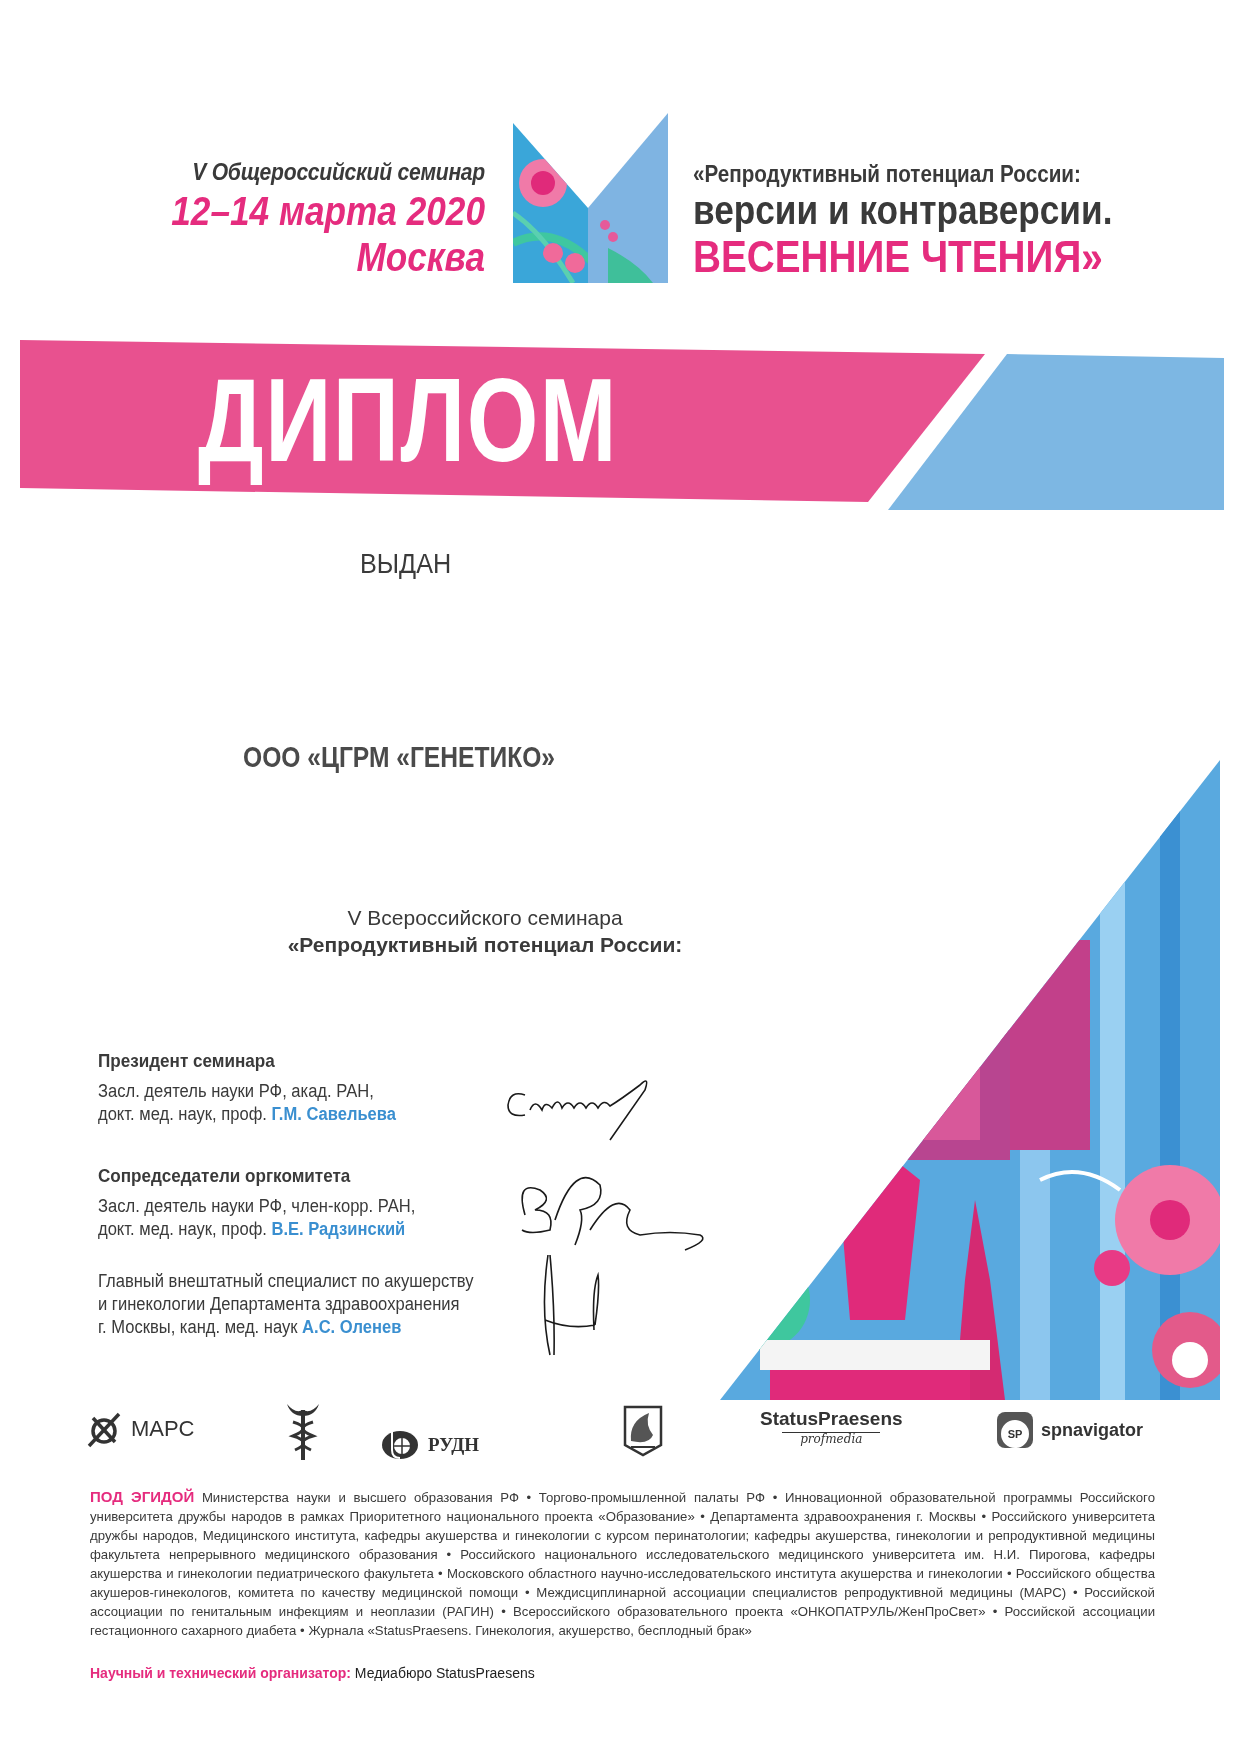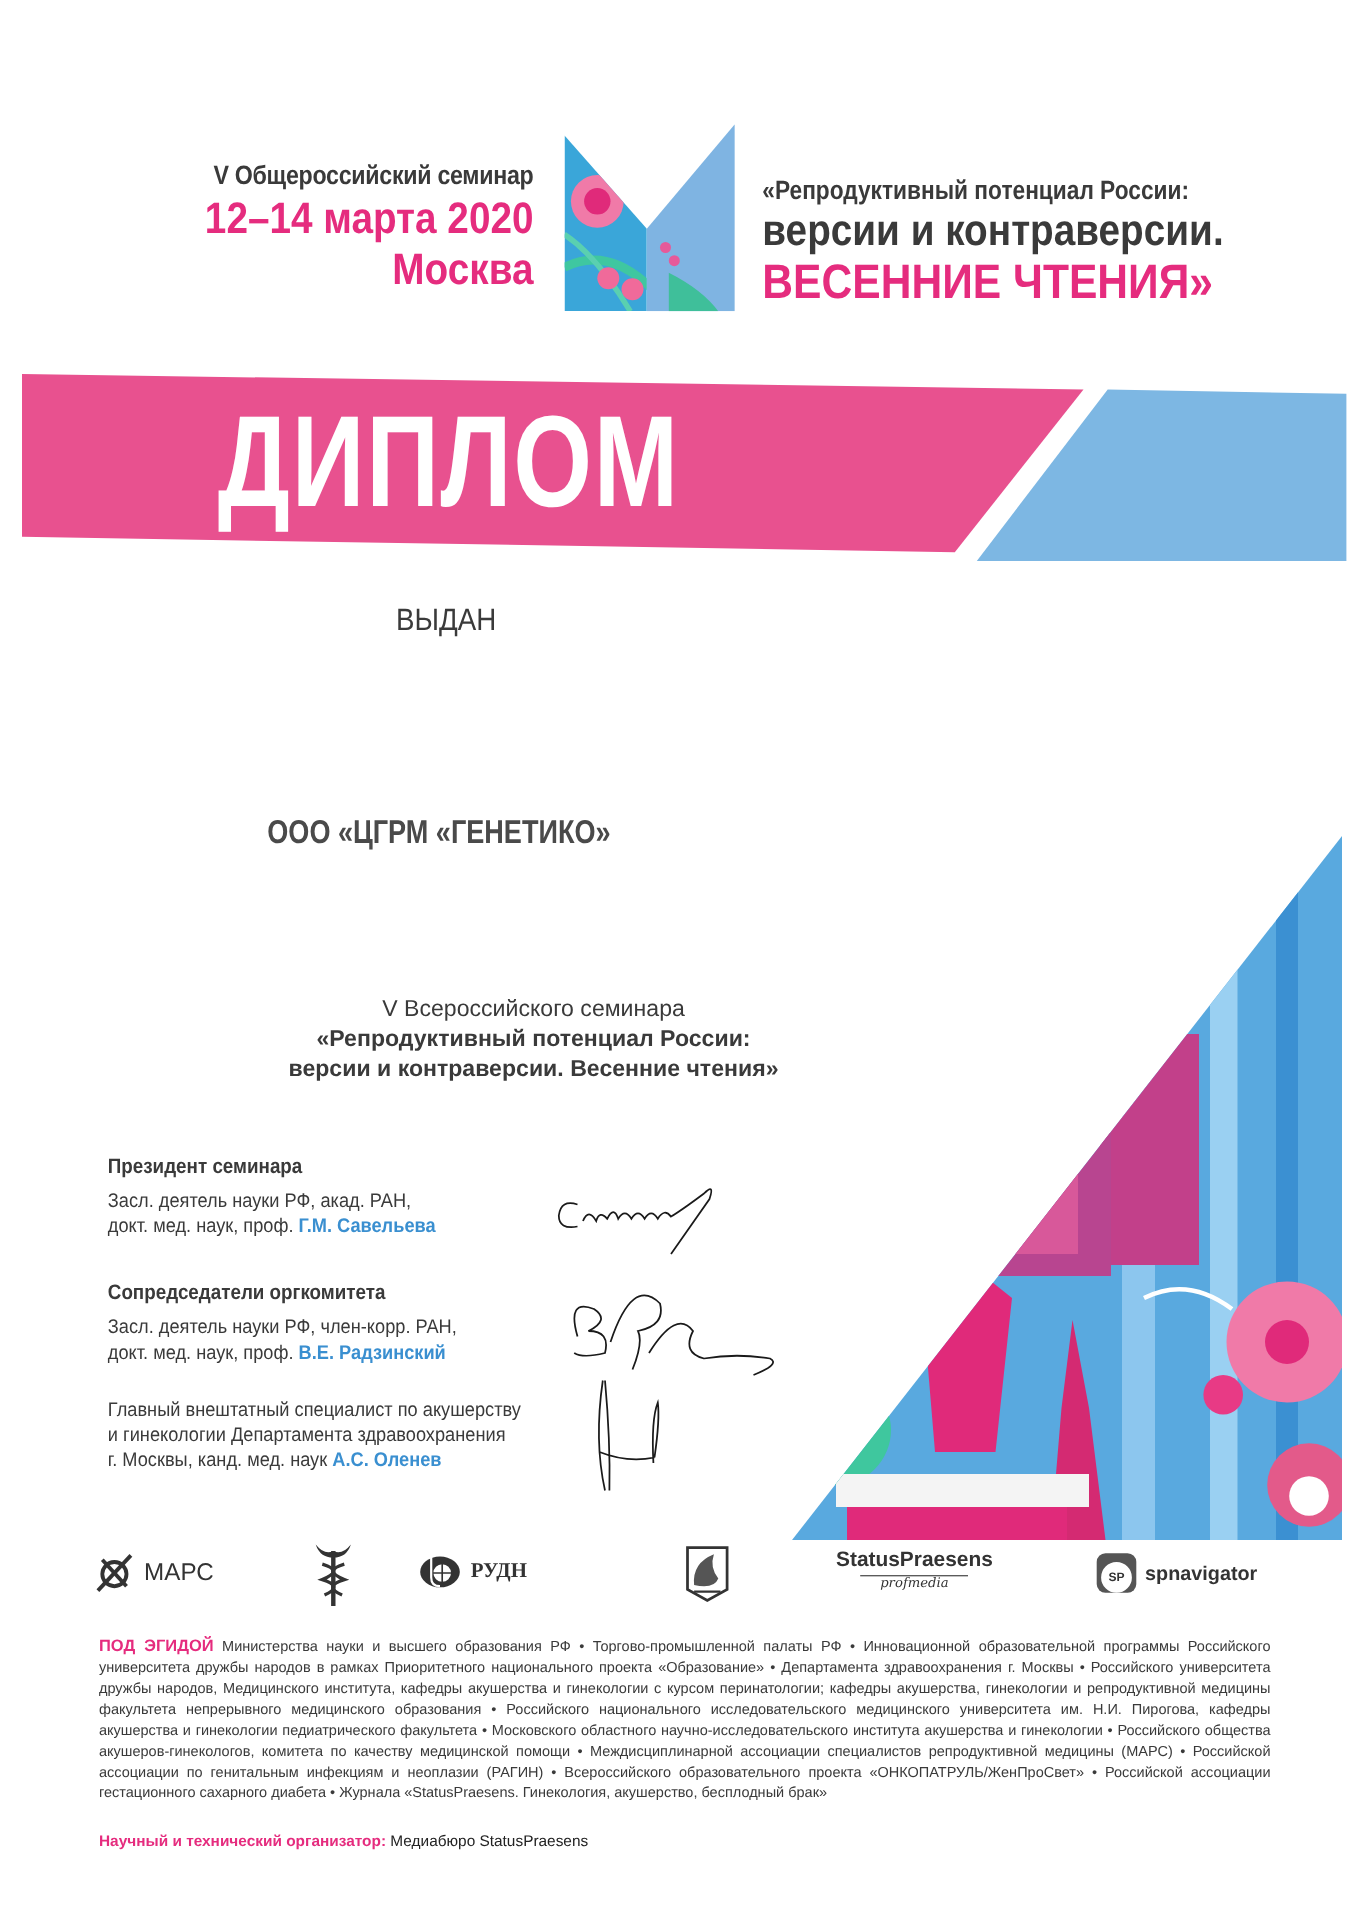--- a/index.html
+++ b/index.html
@@ -1,20 +1,20 @@
 <!DOCTYPE html>
 <html><head>
 <meta charset="utf-8">
 <style>
   html, body { margin: 0; padding: 0; background: #ffffff; }
   body { width: 1240px; height: 1754px; position: relative; overflow: hidden; font-family: "Liberation Sans", sans-serif; color: #333; }
   .abs { position: absolute; }
 
   
-  .hdr-left { left: 100px; top: 146px; width: 385px; text-align: right; }
+  .hdr-left { left: 100px; top: 158px; width: 385px; text-align: right; font-style: italic; }
   .hdr-left .l1 { font-family: "Liberation Sans", sans-serif; font-weight: bold; font-size: 24px; color: #3a3a3a; letter-spacing: -0.3px; transform: scaleX(0.88); transform-origin: right center; white-space: nowrap; }
   .hdr-left .l2 { font-weight: bold; font-size: 40px; color: #e52c7e; line-height: 46px; transform: scaleX(0.88); transform-origin: right center; white-space: nowrap; margin-top: 2px; }
   .hdr-left .l3 { font-weight: bold; font-size: 40px; color: #e52c7e; line-height: 46px; transform: scaleX(0.88); transform-origin: right center; white-space: nowrap; }
 
   .hdr-right { left: 693px; top: 160px; width: 470px; }
   .hdr-right .r1 { font-weight: bold; font-size: 24px; color: #3a3a3a; transform: scaleX(0.86); transform-origin: left center; white-space: nowrap; }
   .hdr-right .r2 { font-weight: bold; font-size: 40px; color: #3a3a3a; line-height: 44px; transform: scaleX(0.88); transform-origin: left center; white-space: nowrap; }
   .hdr-right .r3 { font-weight: bold; font-size: 44px; color: #e52c7e; line-height: 50px; transform: scaleX(0.88); transform-origin: left center; white-space: nowrap; }
 
   .logo-mark { left: 513px; top: 113px; width: 155px; height: 170px; }
@@ -93,21 +93,20 @@
   <polygon points="1007,14 1224,18 1224,176 888,170" fill="#7db7e3"></polygon>
 </svg>
 <div class="abs band-title">ДИПЛОМ</div>
 
 <div class="abs issued">ВЫДАН</div>
 <div class="abs recipient">ООО «ЦГРМ «ГЕНЕТИКО»</div>
 
 <div class="abs reason">
   <span class="n">V Всероссийского семинара</span>
   <span class="b">«Репродуктивный потенциал России:</span>
-  <span class="b">версии и контраверсии. Весенние чтения»</span>
 </div>
 
 <div class="abs sig-block" style="top:1050px;">
   <div class="ttl">Президент семинара</div>
   <div class="txt">Засл. деятель науки РФ, акад. РАН,</div>
   <div class="txt"><span>докт. мед. наук, проф. </span><span class="nm">Г.М. Савельева</span></div>
 </div>
 
 <div class="abs sig-block" style="top:1165px;">
   <div class="ttl">Сопредседатели оргкомитета</div>
@@ -183,21 +182,21 @@
 
   <div class="logo" style="left:205px;top:0;">
     <svg width="36" height="62" viewBox="0 0 36 62">
       <path d="M2 4 Q10 14 18 10 Q26 14 34 4 Q30 16 18 16 Q6 16 2 4 Z" fill="#333"></path>
       <rect x="16" y="10" width="4" height="50" fill="#333"></rect>
       <path d="M8 22 Q28 28 8 36 Q28 42 10 50" stroke="#333" stroke-width="3" fill="none"></path>
       <path d="M28 22 Q8 28 28 36 Q8 42 26 50" stroke="#333" stroke-width="3" fill="none"></path>
     </svg>
   </div>
 
-  <div class="logo" style="left:300px;top:12px;">
+  <div class="logo" style="left:300px;top:28px;">
     <svg width="40" height="34" viewBox="0 0 40 34">
       <ellipse cx="20" cy="17" rx="18" ry="14" fill="#333"></ellipse>
       <circle cx="22" cy="18" r="9" fill="#fff" stroke="#333" stroke-width="2"></circle>
       <line x1="22" y1="9" x2="22" y2="27" stroke="#333" stroke-width="1.5"></line>
       <line x1="13" y1="18" x2="31" y2="18" stroke="#333" stroke-width="1.5"></line>
       <path d="M12 3 L12 22 Q12 30 20 30" stroke="#fff" stroke-width="2" fill="none"></path>
     </svg>
     <span class="t" style="font-family:'Liberation Serif',serif;font-weight:bold;font-size:19px;">РУДН</span>
   </div>
 

